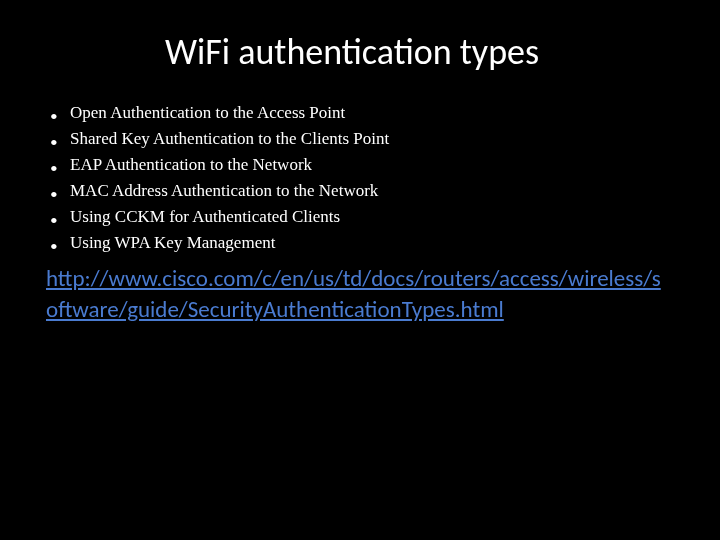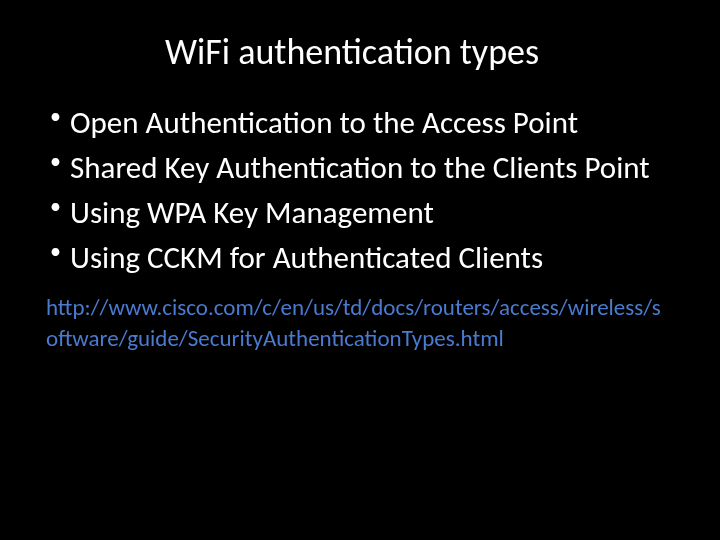--- a/index.html
+++ b/index.html
@@ -27,54 +27,58 @@
       color: #ffffff;
     }
     .bullet-list {
       list-style: none;
       padding: 0;
       margin: 0 0 4px 6px;
     }
     .bullet-list li {
       position: relative;
       padding-left: 24px;
-      font-size: 31px;
+      font-size: 17px;
       line-height: 1.35;
       margin-bottom: 3px;
       color: #ffffff;
       font-weight: 400;
+      font-family: Liberation Serif, serif;
     }
     .bullet-list li::before {
       content: "•";
       position: absolute;
       left: 4px;
       top: 0;
       color: #ffffff;
       font-size: 22px;
     }
     .link {
       display: block;
       font-size: 23px;
       line-height: 1.35;
       color: #4a7bd0;
+      text-decoration: underline;
       margin-left: 6px;
-      margin-top: 14px;
+      margin-top: 8px;
       word-break: break-all;
       cursor: pointer;
     }
   </style>
 </head>
 <body>
 
 <div class="slide">
 
   <h1 class="title">WiFi authentication types</h1>
 
   <ul class="bullet-list">
     <li>Open Authentication to the Access Point</li>
     <li>Shared Key Authentication to the Clients Point</li>
+    <li>EAP Authentication to the Network</li>
+    <li>MAC Address Authentication to the Network</li>
+    <li>Using CCKM for Authenticated Clients</li>
     <li>Using WPA Key Management</li>
-    <li>Using CCKM for Authenticated Clients</li>
   </ul>
 
   <a class="link">http://www.cisco.com/c/en/us/td/docs/routers/access/wireless/software/guide/SecurityAuthenticationTypes.html</a>
 
 </div>
 
 </body></html>

